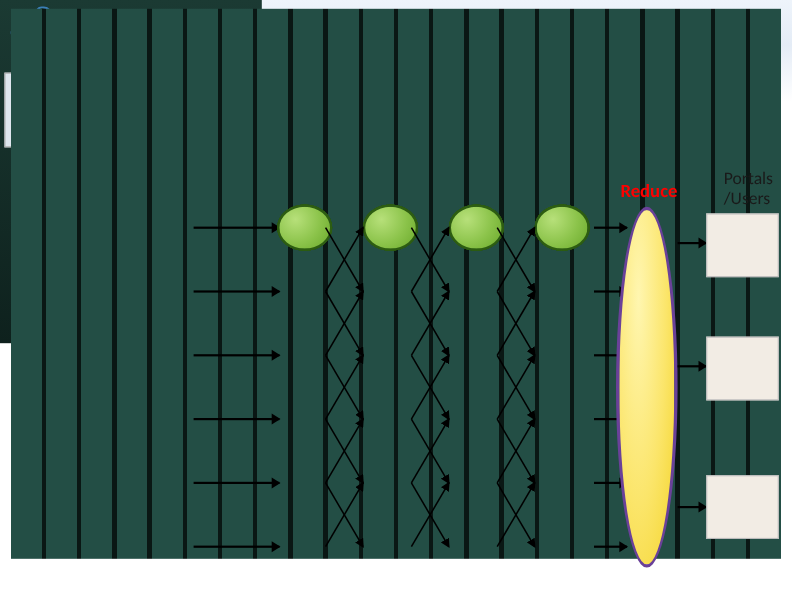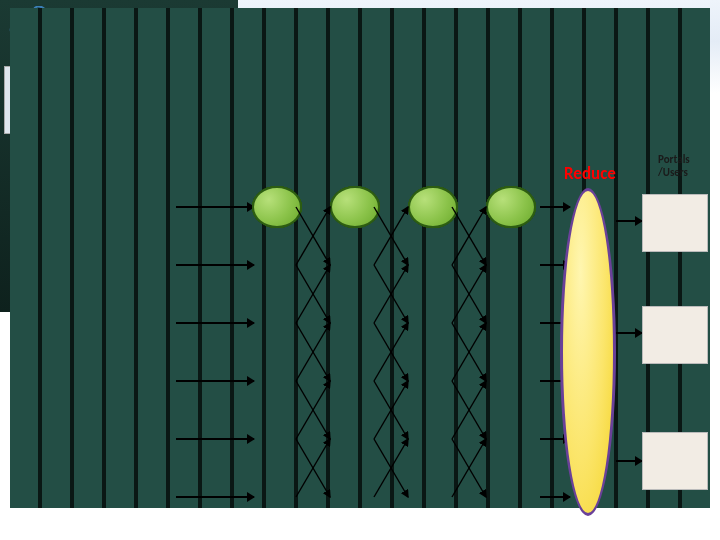--- a/index.html
+++ b/index.html
@@ -37,21 +37,21 @@
   .disks-label {
     position: absolute; left: 40px; top: 199px;
     font-size: 17px; font-weight: 600; color: #2b2b2b;
   }
   .reduce-label {
     position: absolute; left: 564px; top: 163px;
     font-size: 17px; font-weight: 700; color: #ff0000;
   }
   .portals-label {
     position: absolute; left: 658px; top: 154px; width: 58px;
-    font-size: 11px; font-weight: 700; color: #1a1a1a; line-height: 1.15;
+    font-size: 16px; font-weight: 400; color: #1a1a1a; line-height: 1.15;
   }
 
   
   .imgbox { position: absolute; border: 1px solid #aaa; background: #dfe6ee; overflow: hidden; }
   .instr1 { left: 4px; top: 66px; width: 86px; height: 68px; }
   .instr2 { left: 96px; top: 62px; width: 112px; height: 82px; }
   .server-rack { left: 0px; top: 222px; width: 238px; height: 312px; background: linear-gradient(#1b3a33, #0e211d); border: none; }
   .server-rack::before { content:""; position:absolute; inset:8px 10px 8px 10px; background:
     repeating-linear-gradient(to right, #234e45 0 28px, #0a1714 28px 32px); }
 

